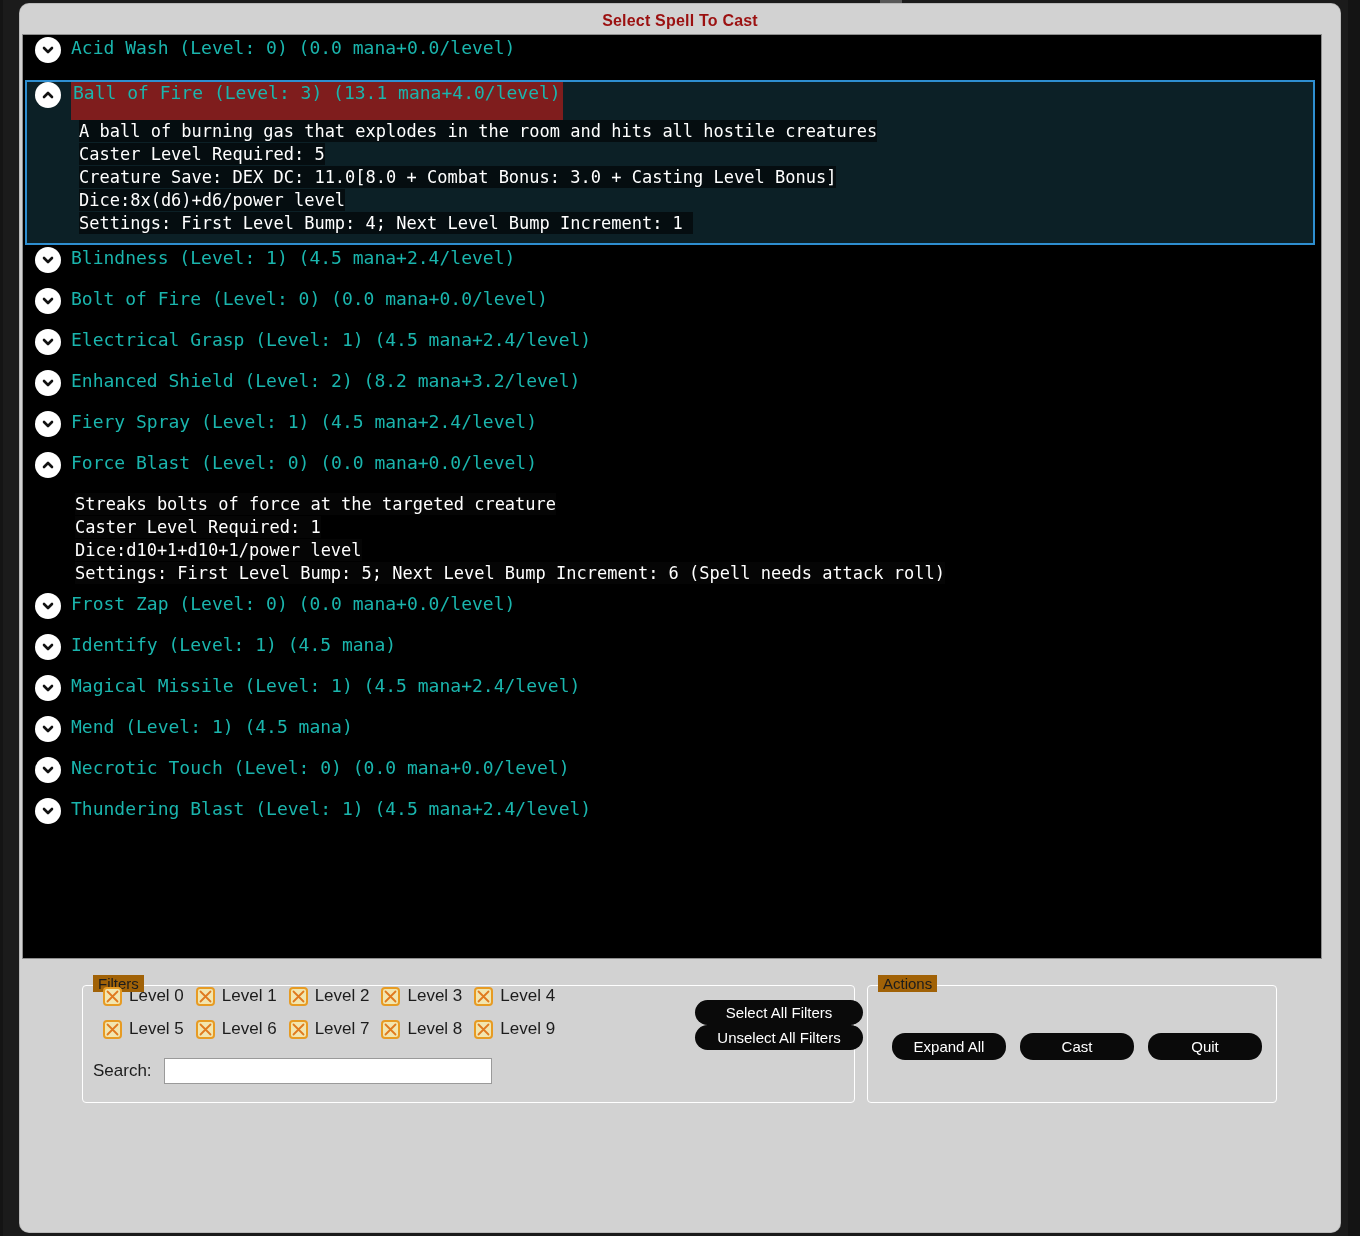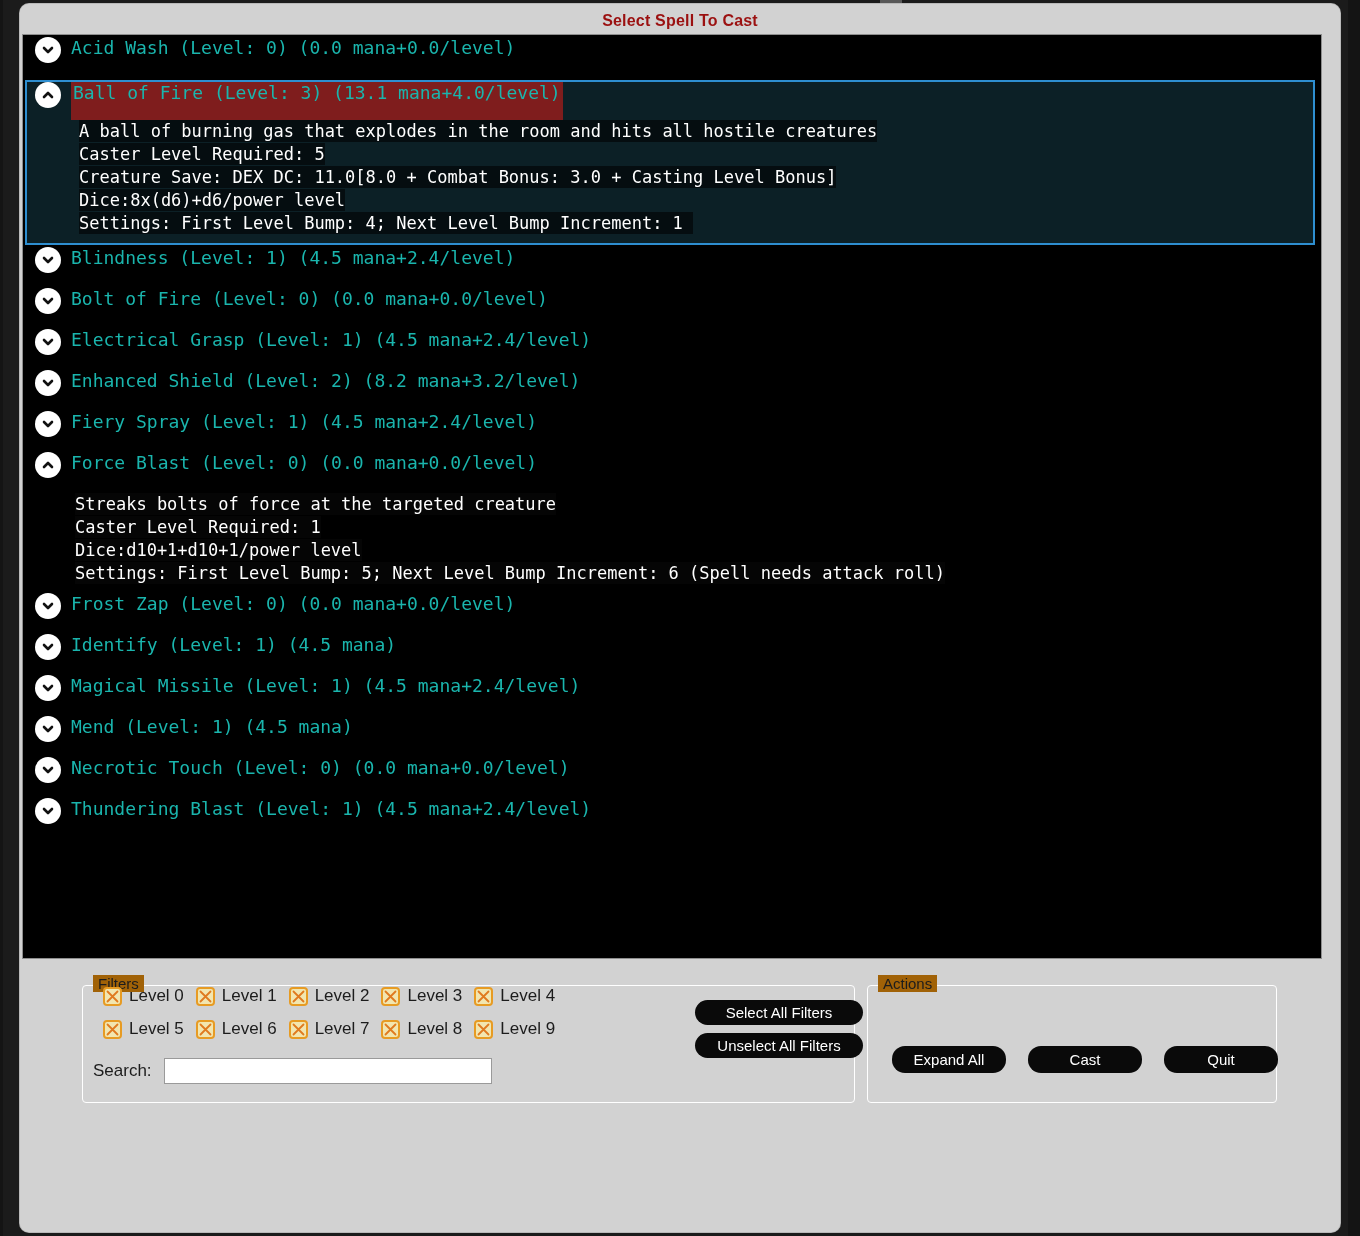--- a/index.html
+++ b/index.html
@@ -189,27 +189,27 @@
     cursor: pointer;
     padding: 0;
   }
   .filter-btns {
     position: absolute;
     left: 612px; top: 14px;
   }
   .filter-btns .btn {
     display: block;
     width: 168px; height: 25px;
-    margin-bottom: 8px;
+    margin-bottom: 0;
   }
   .action-btns {
     position: absolute;
-    left: 24px; top: 60px;
+    left: 24px; top: 47px;
     display: flex;
-    gap: 22px;
+    gap: 14px;
   }
   .action-btns .btn { height: 27px; }
   #btn-expand-all { width: 114px; }
   #btn-cast { width: 114px; }
   #btn-quit { width: 114px; }
 </style>
 </head>
 <body>
 
 <div id="root">

